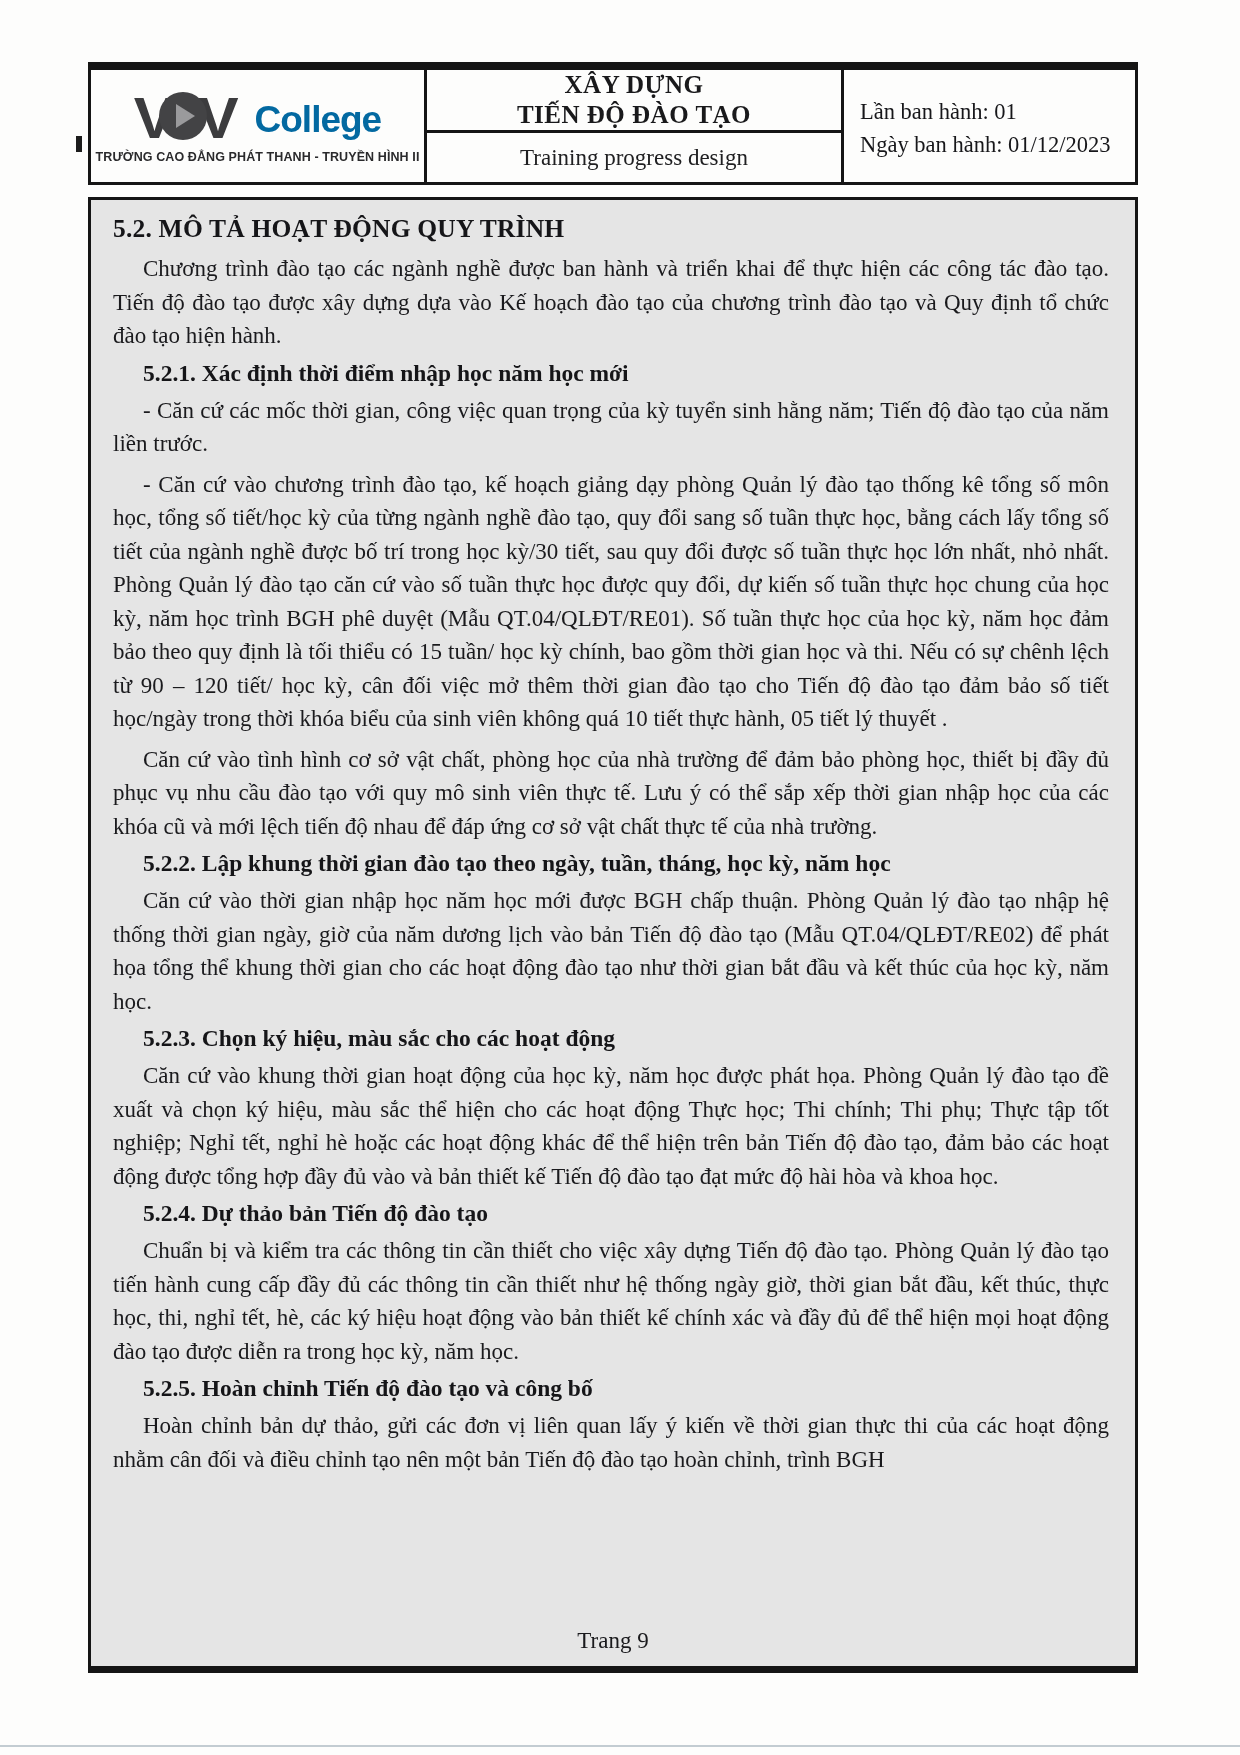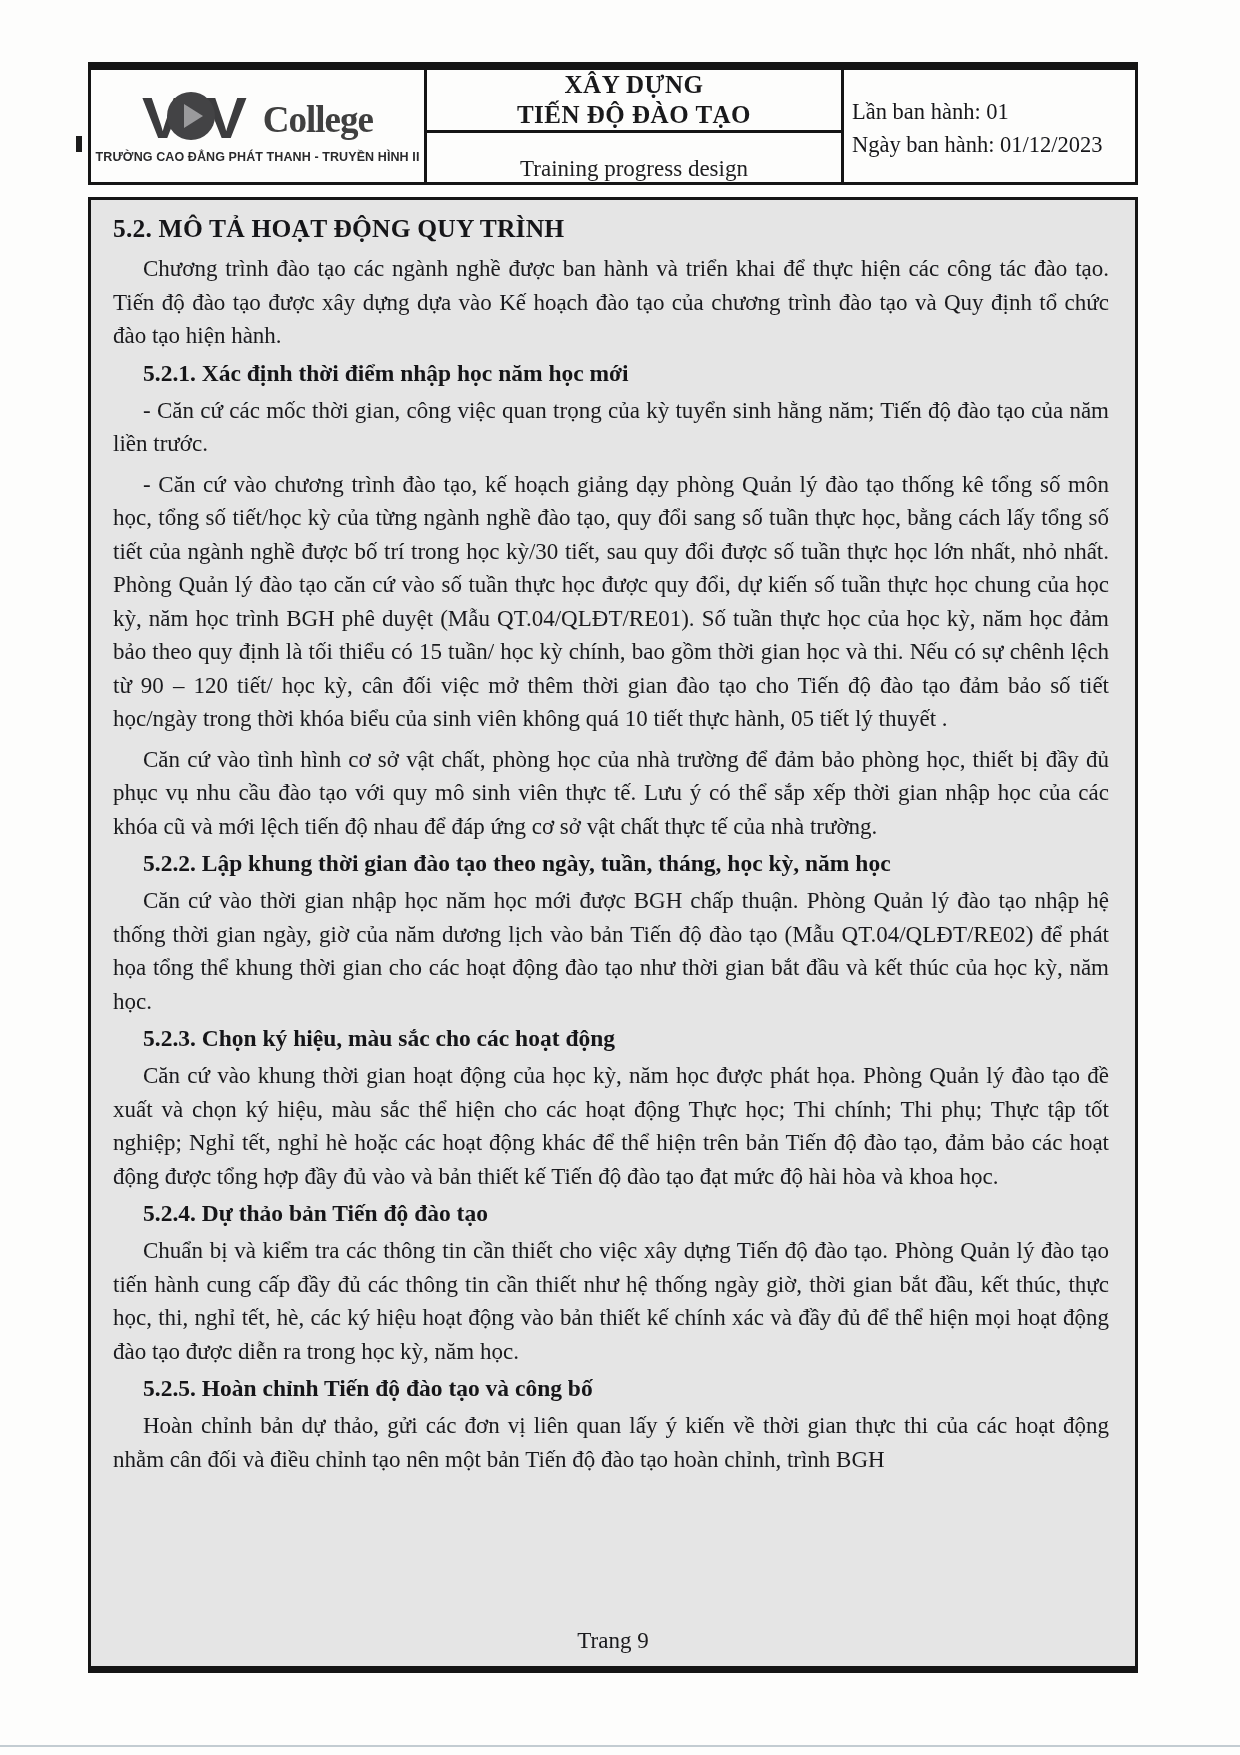--- a/index.html
+++ b/index.html
@@ -34,21 +34,21 @@
   }
   .hcol-title {
     width: 417px;
     border-right: 3px solid #151515;
     display: flex; flex-direction: column;
   }
   .hcol-issue {
     flex: 1;
     display: flex; flex-direction: column;
     justify-content: center;
-    padding: 10px 0 6px 8px;
+    padding: 10px 0 6px 16px;
     gap: 7px;
   }
 
   
   .logo-row {
     display: flex; align-items: center;
     line-height: 1;
     margin-top: 2px;
   }
   .logo-v {
@@ -70,24 +70,24 @@
   }
   .logo-circle .play-tri {
     position: absolute;
     left: 17px; top: 12px;
     width: 0; height: 0;
     border-top: 12px solid transparent;
     border-bottom: 12px solid transparent;
     border-left: 19px solid #9a9a9c;
   }
   .logo-college {
-    font-family: Liberation Serif, serif;
+    font-family: Liberation Sans, sans-serif;
     font-weight: 700;
     font-size: 37px;
-    color: #404040;
+    color: #0369a1;
     margin-left: 20px;
     letter-spacing: -1px;
   }
   .logo-subtitle {
     font-family: "Liberation Sans", sans-serif;
     font-weight: 700;
     font-size: 12.5px;
     letter-spacing: 0.1px;
     color: #2a2a2c;
     white-space: nowrap;
@@ -102,21 +102,21 @@
     gap: 2px;
   }
   .title-line {
     font-weight: 700;
     font-size: 25px;
     letter-spacing: 0.5px;
     color: #19191b;
   }
   .title-bottom {
     flex: 1;
-    display: flex; align-items: flex-end; justify-content: center;
+    display: flex; align-items: center; justify-content: center;
   }
   .title-en {
     font-size: 23px;
     color: #202022;
   }
 
   
   .issue-line {
     font-size: 22.5px;
     color: #17171a;

